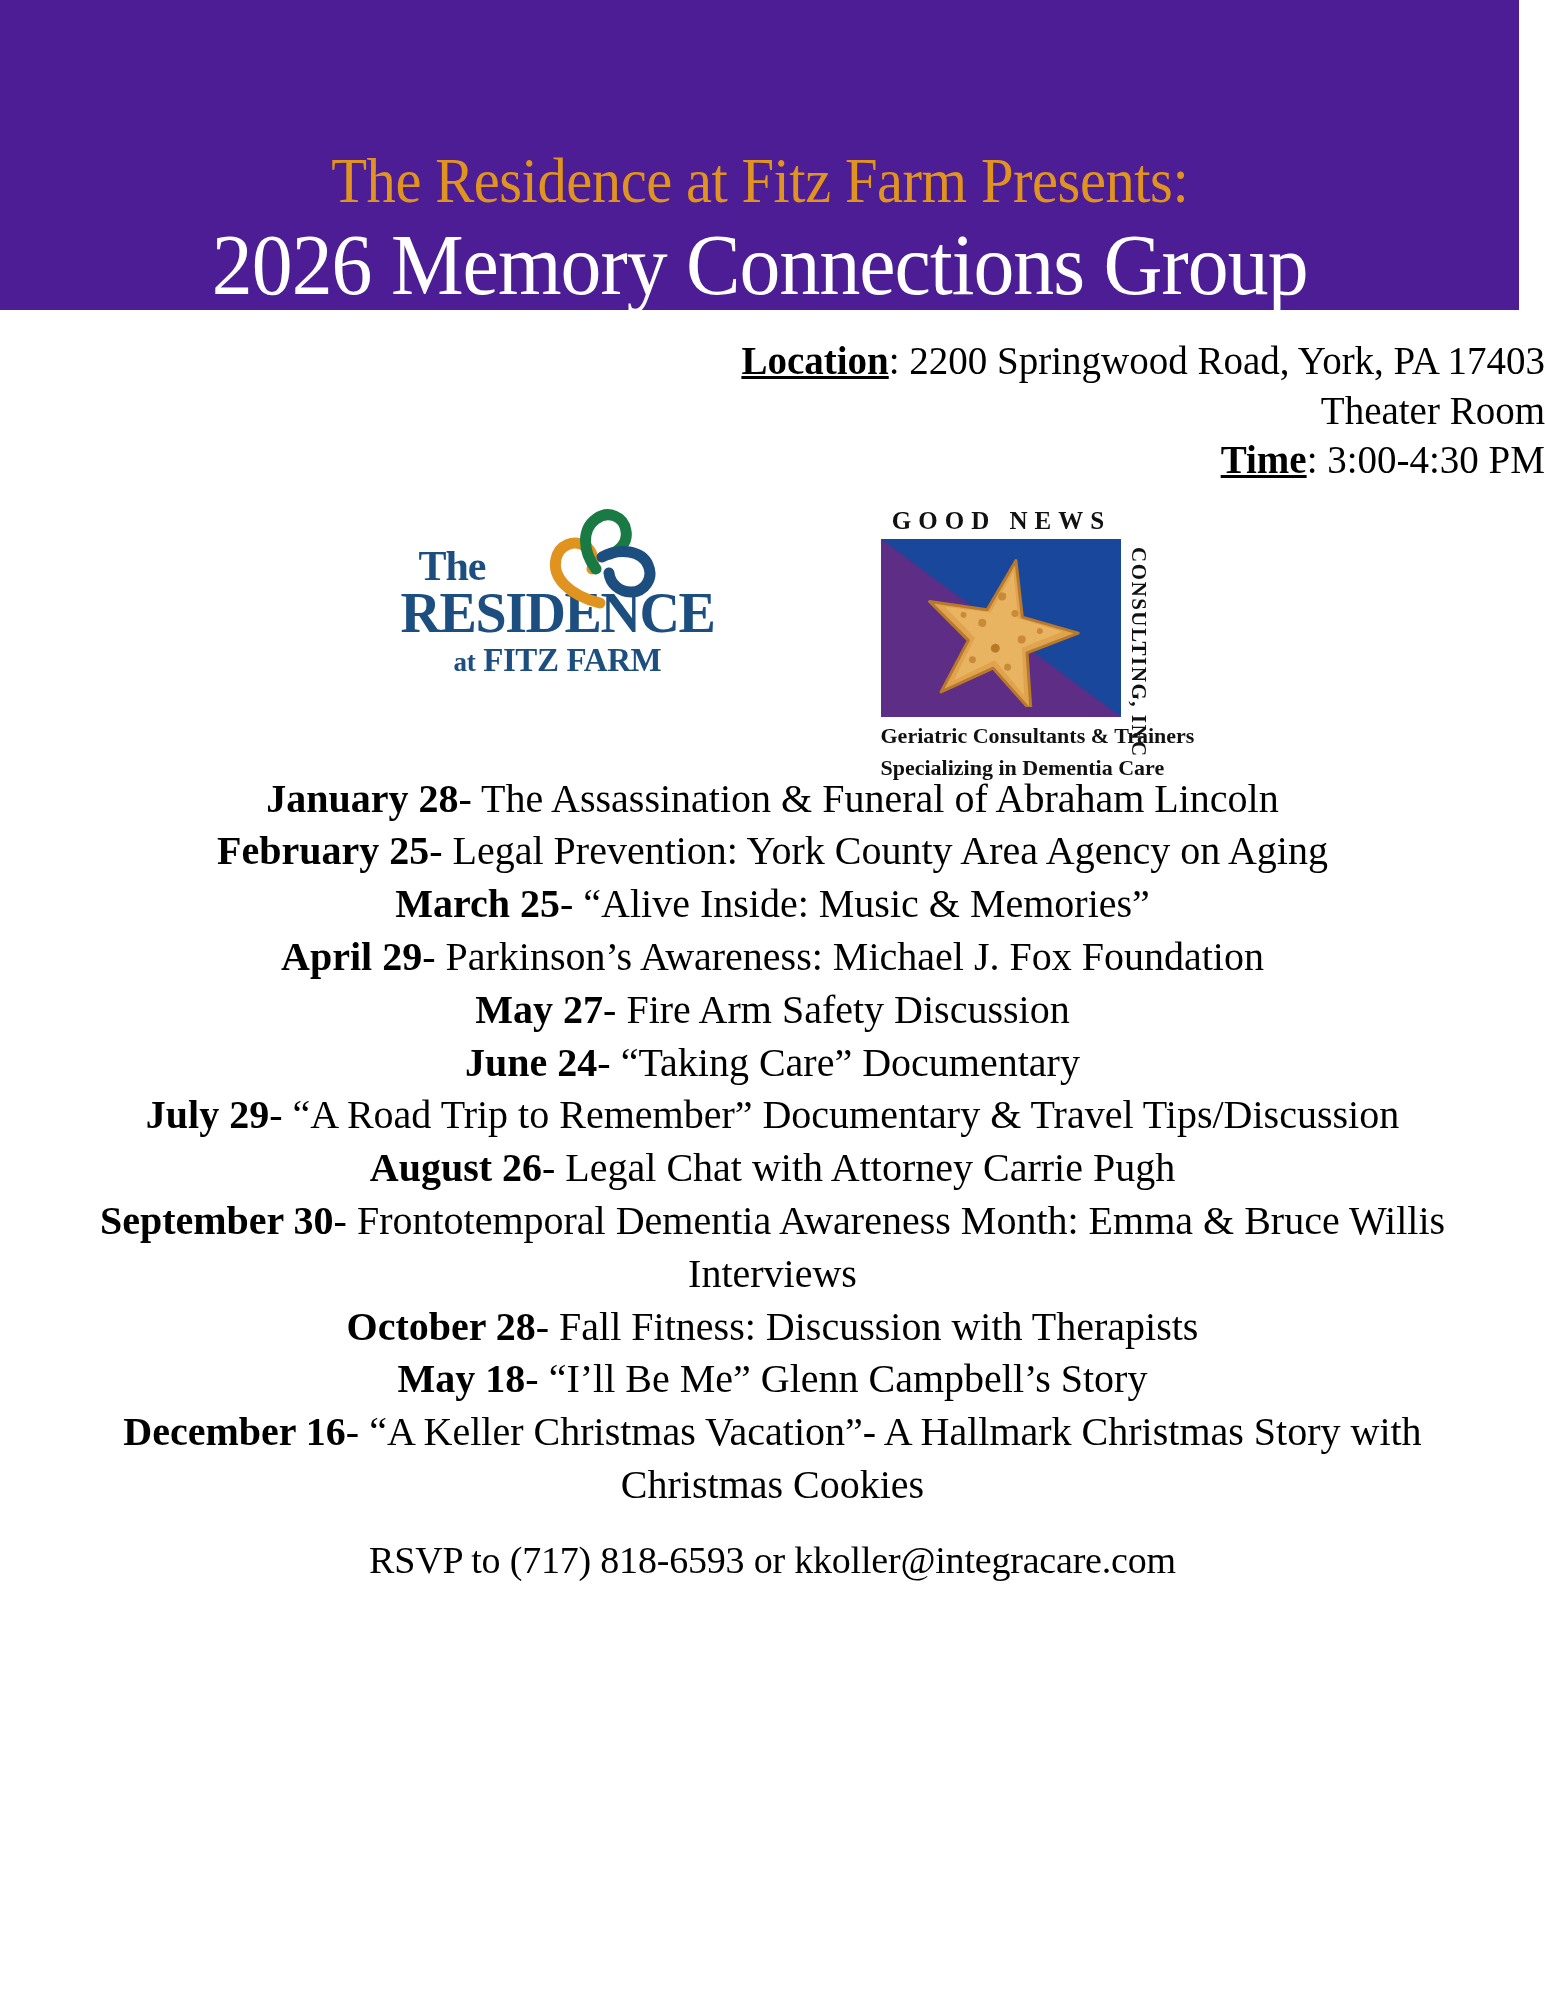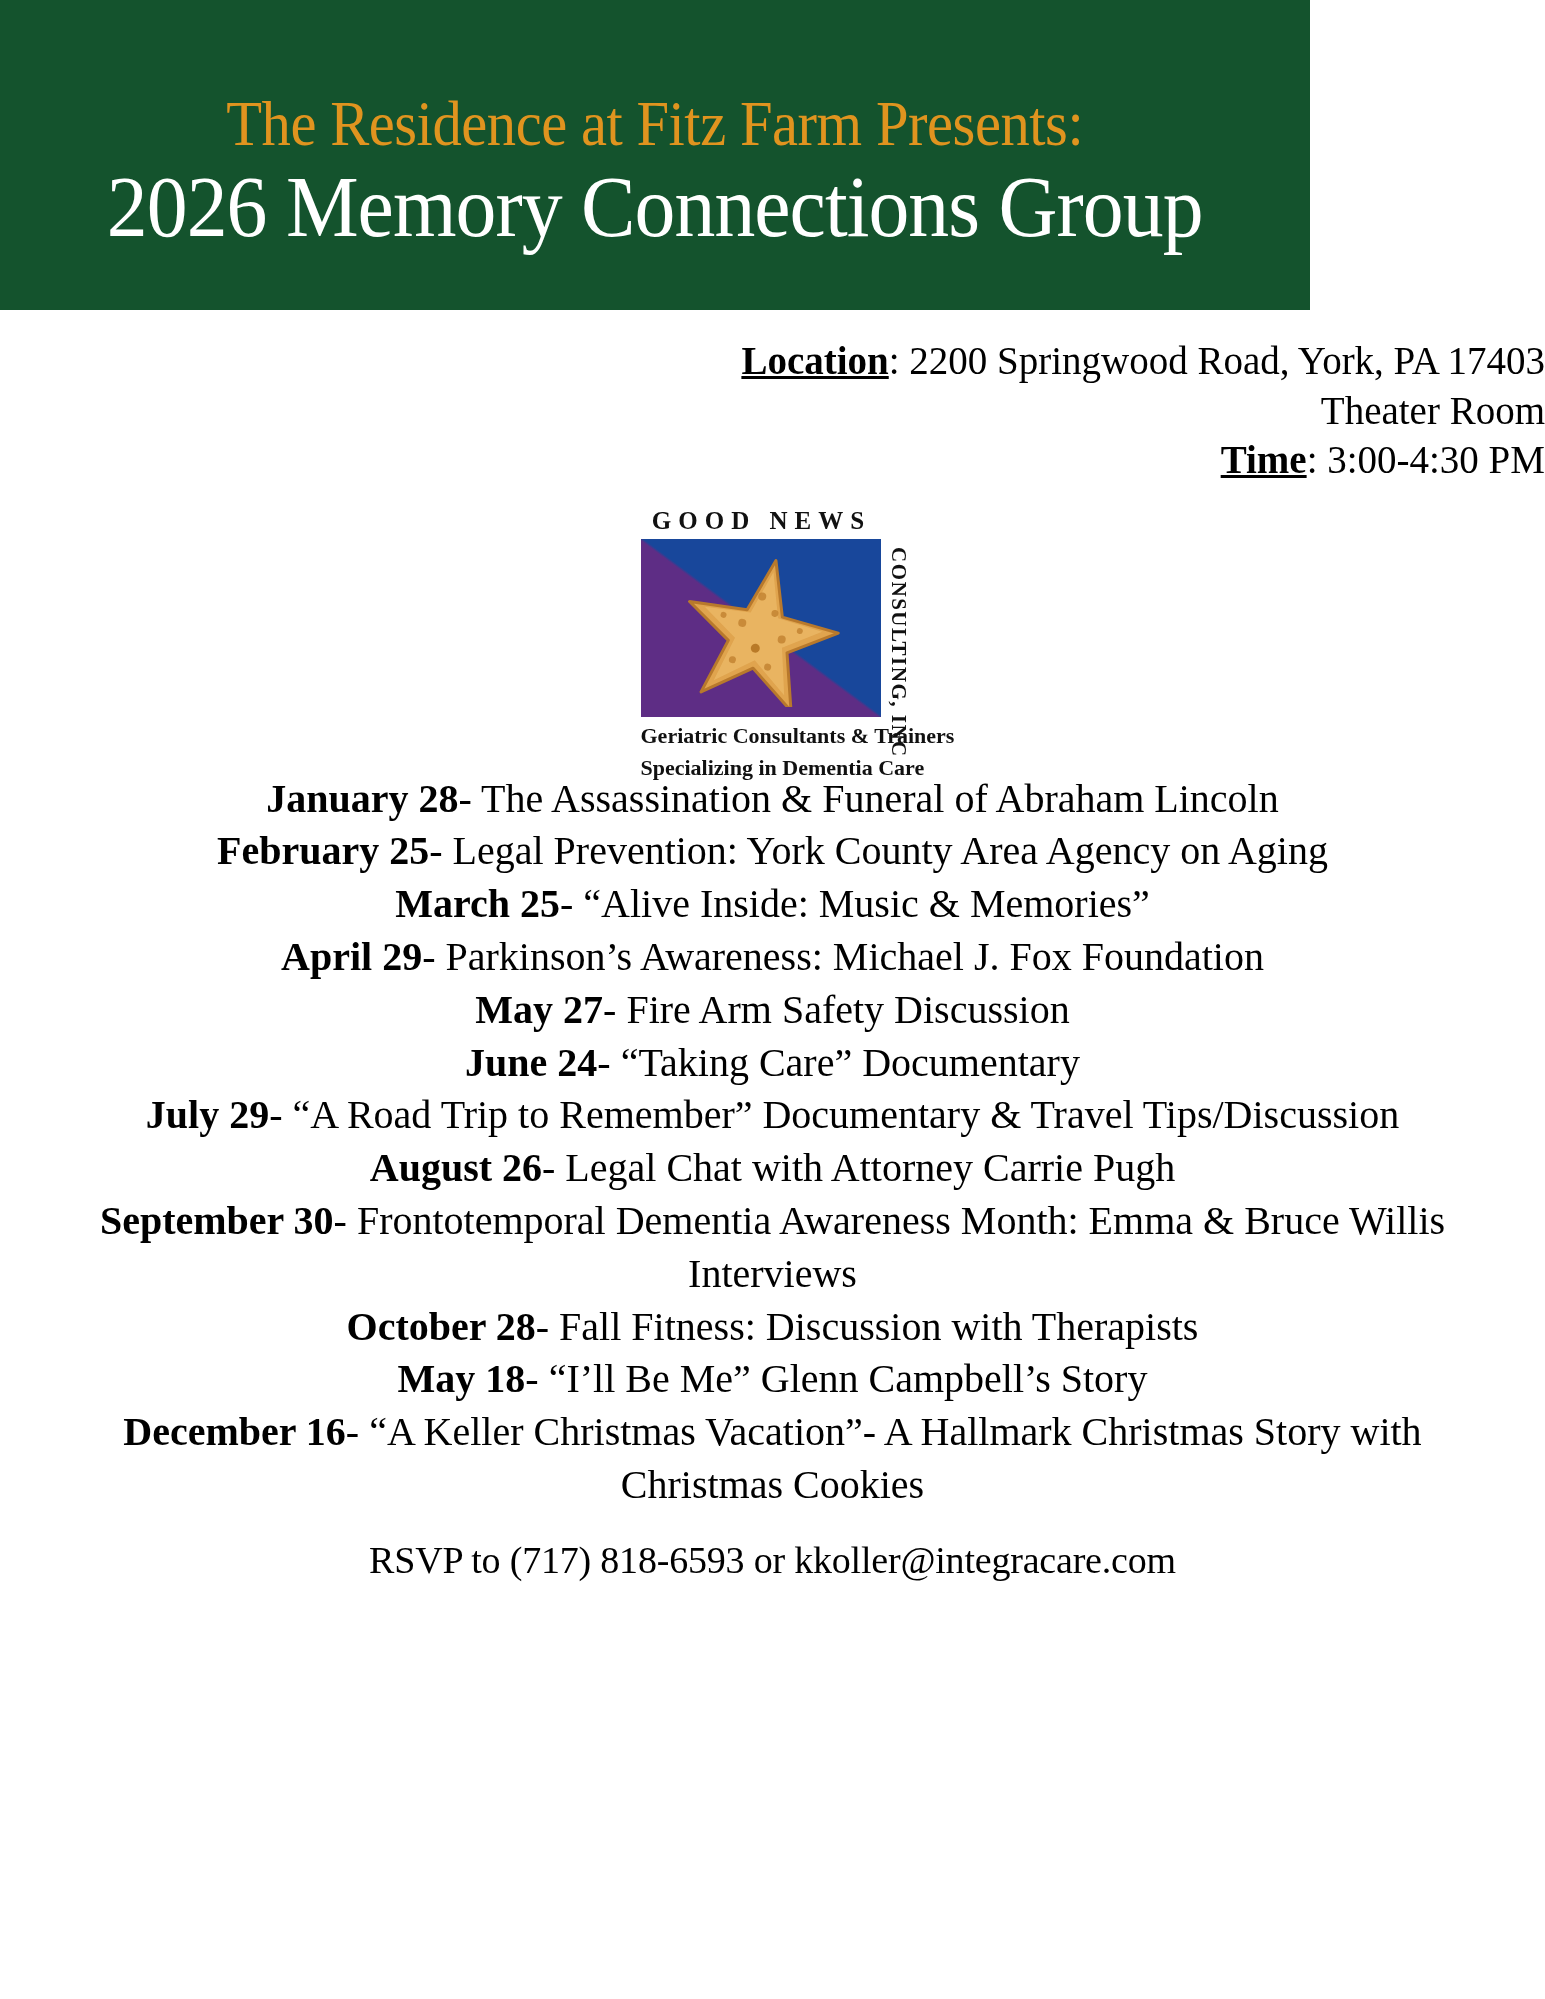--- a/index.html
+++ b/index.html
@@ -11,27 +11,27 @@
     width: 1545px;
     height: 1999px;
     position: relative;
     font-family: "Liberation Serif", "DejaVu Serif", serif;
     color: #000000;
     overflow: hidden;
   }
 
   
   .banner {
-    width: 1310px;
+    width: 1519px;
     height: 310px;
-    background: #14532d;
+    background: #4c1d95;
     display: flex;
     flex-direction: column;
     align-items: center;
-    justify-content: center;
+    justify-content: flex-end;
     padding-top: 34px;
     box-sizing: border-box;
   }
   .banner-line1 {
     font-family: "Liberation Serif", "DejaVu Serif", serif;
     font-size: 63px;
     line-height: 1.02;
     color: #e0941f;
     letter-spacing: -0.5px;
     transform: scaleX(0.93);
@@ -207,20 +207,30 @@
 </div>
 
 <div class="info">
   <div class="row"><span class="lbl">Location</span><span>: 2200 Springwood Road, York, PA 17403</span></div>
   <div class="row">Theater Room</div>
   <div class="row"><span class="lbl">Time</span><span>: 3:00-4:30 PM</span></div>
 </div>
 
 <div class="logos">
 
+  <div class="residence">
+    <svg class="clover" viewBox="0 0 120 105">
+      <path d="M62 96 C 30 88, 14 70, 18 52 C 21 38, 36 32, 47 39 C 55 44, 57 55, 54 62" fill="none" stroke="#e0941f" stroke-width="11" stroke-linecap="round"></path>
+      <path d="M58 62 C 44 44, 44 22, 58 12 C 70 3, 86 9, 88 24 C 90 35, 82 44, 72 47" fill="none" stroke="#1a7a44" stroke-width="11" stroke-linecap="round"></path>
+      <path d="M64 50 C 82 40, 104 44, 110 58 C 116 71, 107 85, 93 85 C 81 85, 72 76, 71 66" fill="none" stroke="#1c4f80" stroke-width="11" stroke-linecap="round"></path>
+    </svg>
+    <div class="res-the">The</div>
+    <div class="res-main">RESIDENCE</div>
+    <div class="res-sub"><span class="sm">at</span> <span>FITZ FARM</span></div>
+  </div>
 
   <div class="goodnews">
     <div class="gn-top">GOOD NEWS</div>
     <div class="gn-box-wrap">
       <div class="gn-box">
         <svg class="starfish" viewBox="0 0 212 158">
           <g transform="translate(106,82) rotate(12)">
             <path d="M0,-72 L18,-18 L76,-14 L30,16 L46,72 L0,38 L-46,72 L-30,16 L-76,-14 L-18,-18 Z" fill="#e0a44e" stroke="#b8792c" stroke-width="3" stroke-linejoin="round"></path>
             <path d="M0,-60 L14,-16 L60,-12 L24,12 L36,58 L0,30 L-36,58 L-24,12 L-60,-12 L-14,-16 Z" fill="#eab765" opacity="0.85"></path>
             <circle cx="-6" cy="-34" r="4" fill="#c0812f" opacity="0.8"></circle>

